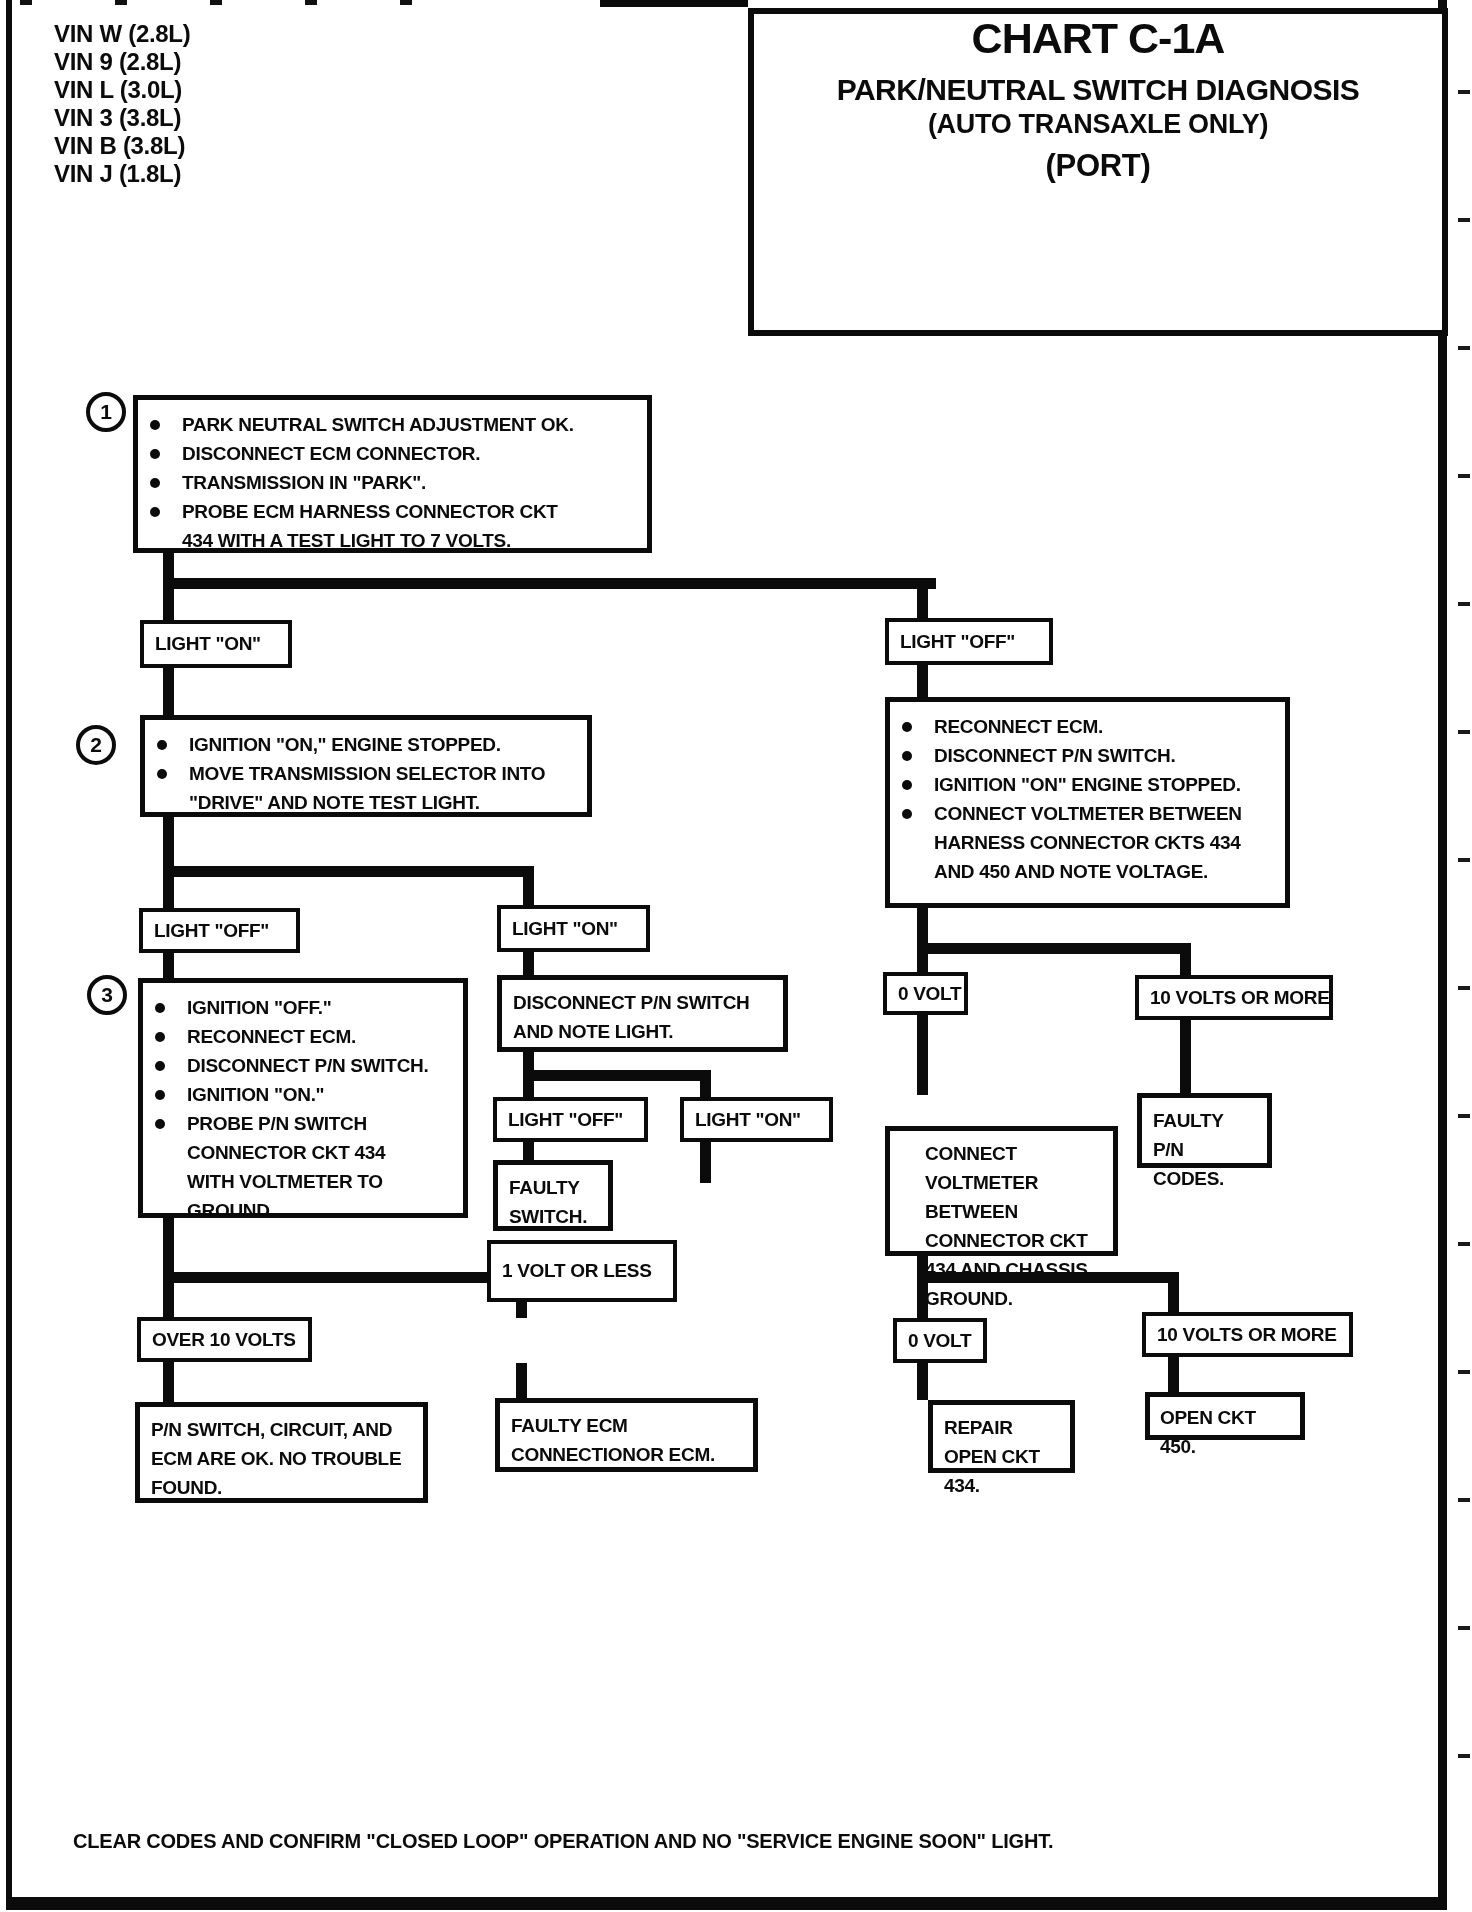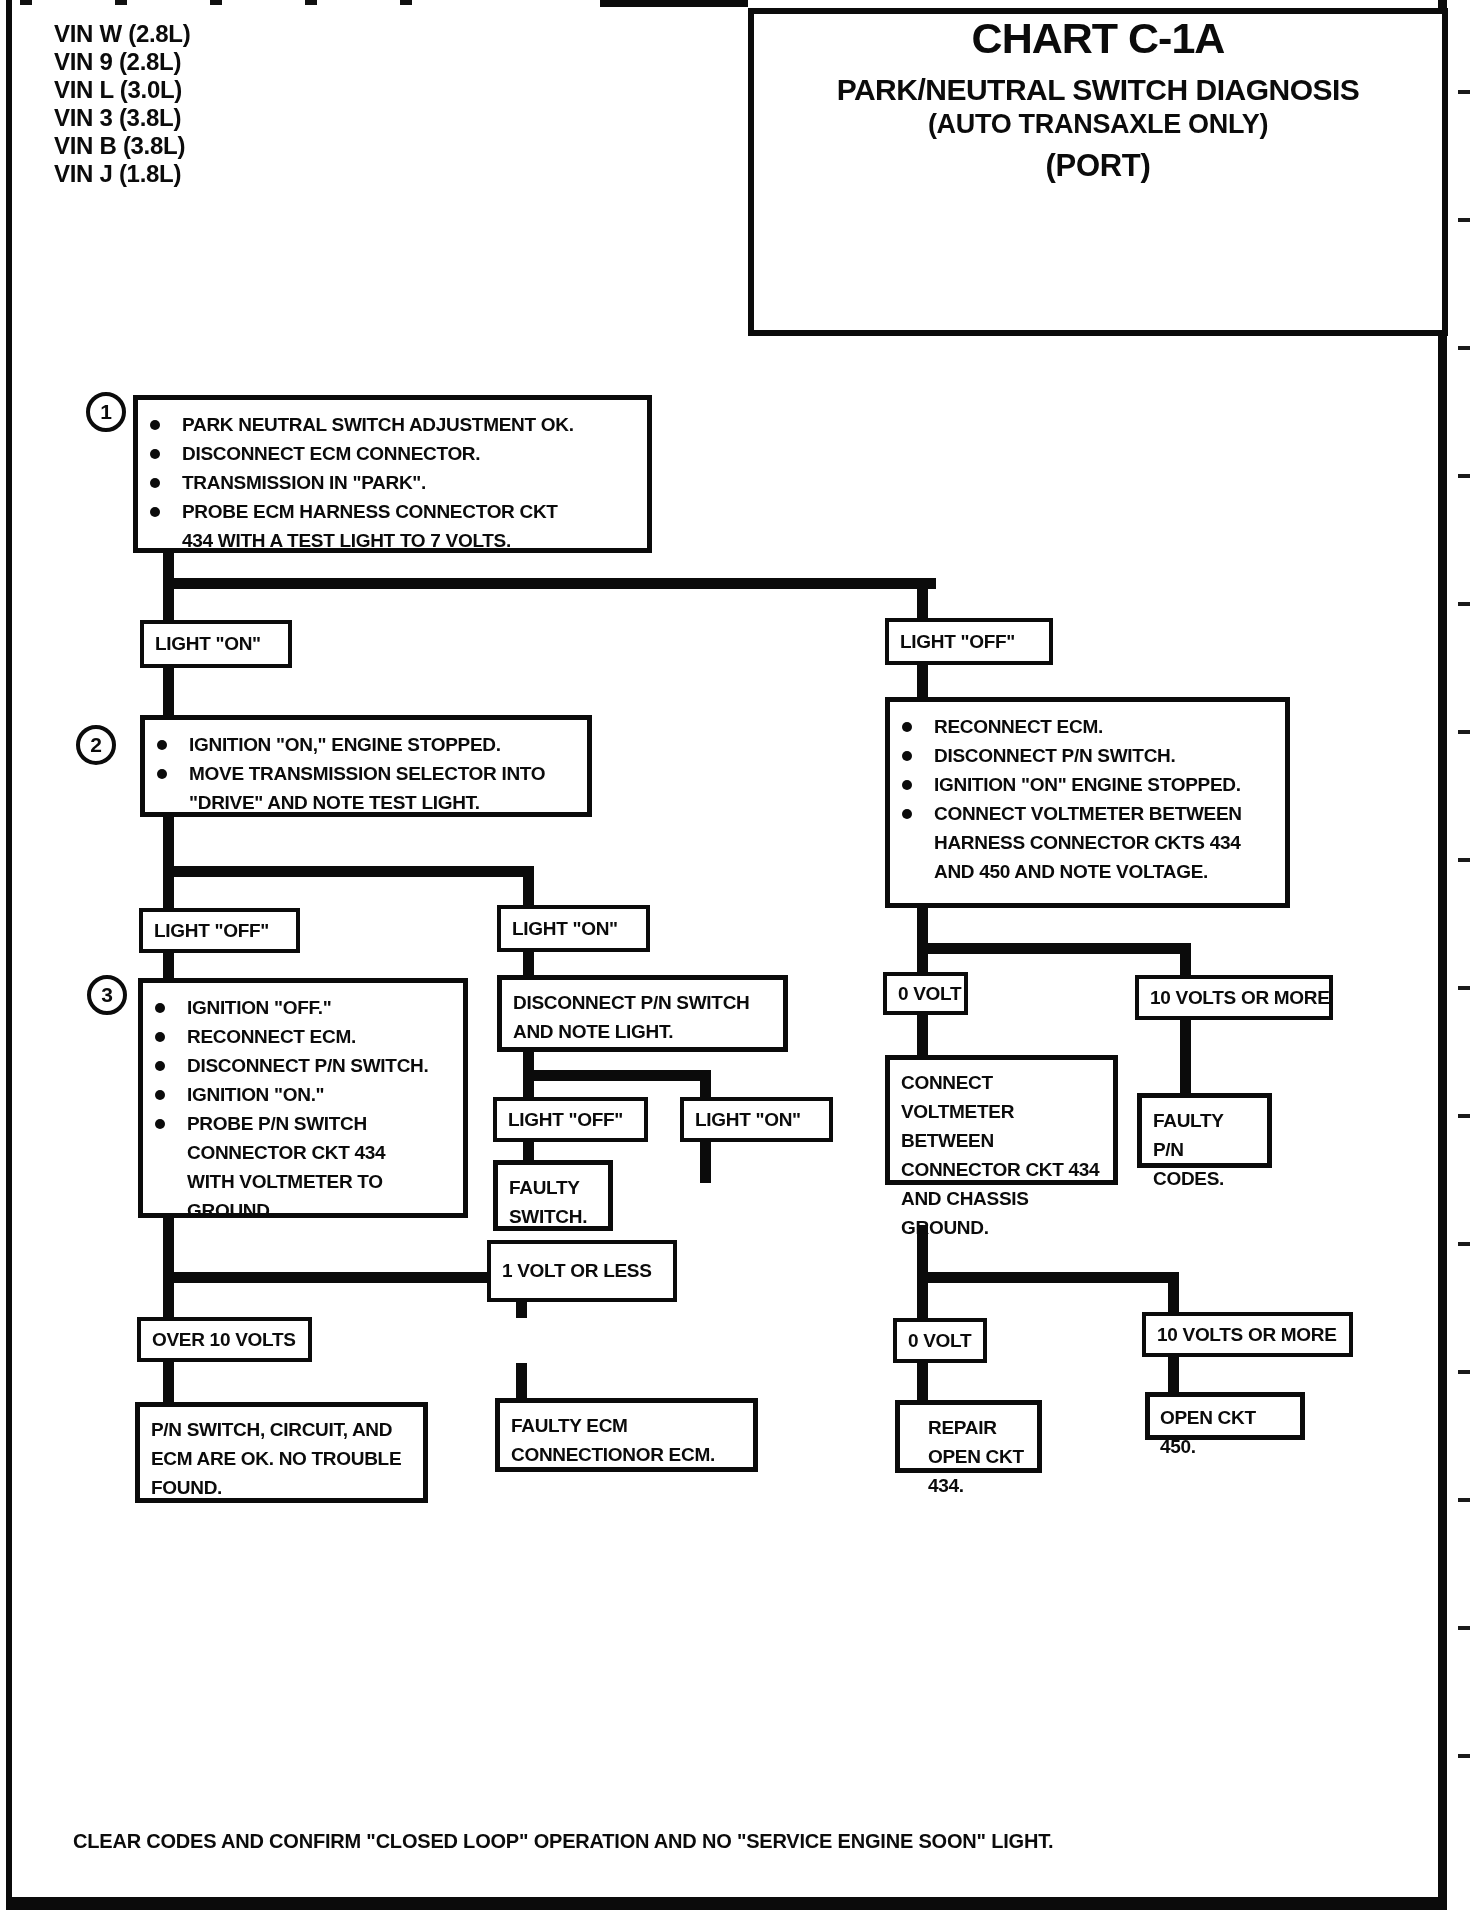--- a/index.html
+++ b/index.html
@@ -182,21 +182,21 @@
   <div class="box" style="left:493px;top:1160px;width:120px;height:71px;">
     <div class="btext">FAULTY SWITCH.</div>
   </div>
 
   <div class="lbl" style="left:883px;top:972px;width:85px;height:43px;">
       <span>0 VOLT</span>
     </div>
   <div class="lbl" style="left:1135px;top:975px;width:198px;height:45px;">
       <span>10 VOLTS OR MORE</span>
     </div>
-  <div class="box" style="left:885px;top:1055px;width:233px;height:130px;">
+  <div class="box" style="left:885px;top:1126px;width:233px;height:130px;padding-left:24px;">
     <div class="btext">CONNECT VOLTMETER BETWEEN CONNECTOR CKT 434 AND CHASSIS GROUND.</div>
   </div>
   <div class="box" style="left:1137px;top:1093px;width:135px;height:75px;">
     <div class="btext">FAULTY P/N CODES.</div>
   </div>
 
   <div class="lbl" style="left:137px;top:1317px;width:175px;height:45px;">
       <span>OVER 10 VOLTS</span>
     </div>
   <div class="lbl" style="left:487px;top:1240px;width:190px;height:62px;">
@@ -208,21 +208,21 @@
   <div class="box" style="left:495px;top:1398px;width:263px;height:74px;">
     <div class="btext">FAULTY ECM CONNECTIONOR ECM.</div>
   </div>
 
   <div class="lbl" style="left:893px;top:1318px;width:94px;height:45px;">
       <span>0 VOLT</span>
     </div>
   <div class="lbl" style="left:1142px;top:1312px;width:211px;height:45px;">
       <span>10 VOLTS OR MORE</span>
     </div>
-  <div class="box" style="left:895px;top:1400px;width:147px;height:73px;padding-left:17px;">
+  <div class="box" style="left:928px;top:1400px;width:147px;height:73px;">
     <div class="btext">REPAIR OPEN CKT 434.</div>
   </div>
   <div class="box" style="left:1145px;top:1392px;width:160px;height:48px;">
     <div class="btext" style="padding:6px 10px;">OPEN CKT 450.</div>
   </div>
 
   <div class="footer">CLEAR CODES AND CONFIRM "CLOSED LOOP" OPERATION AND NO "SERVICE ENGINE SOON" LIGHT.</div>
 
 </div>
 

